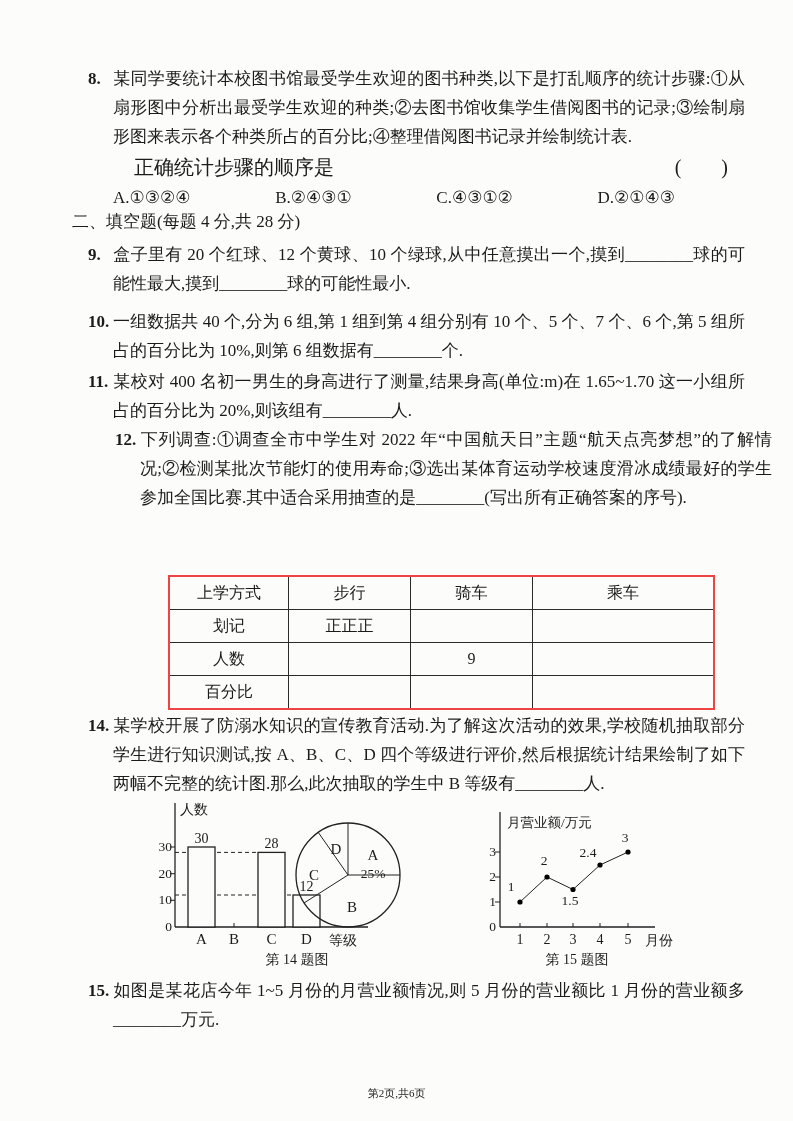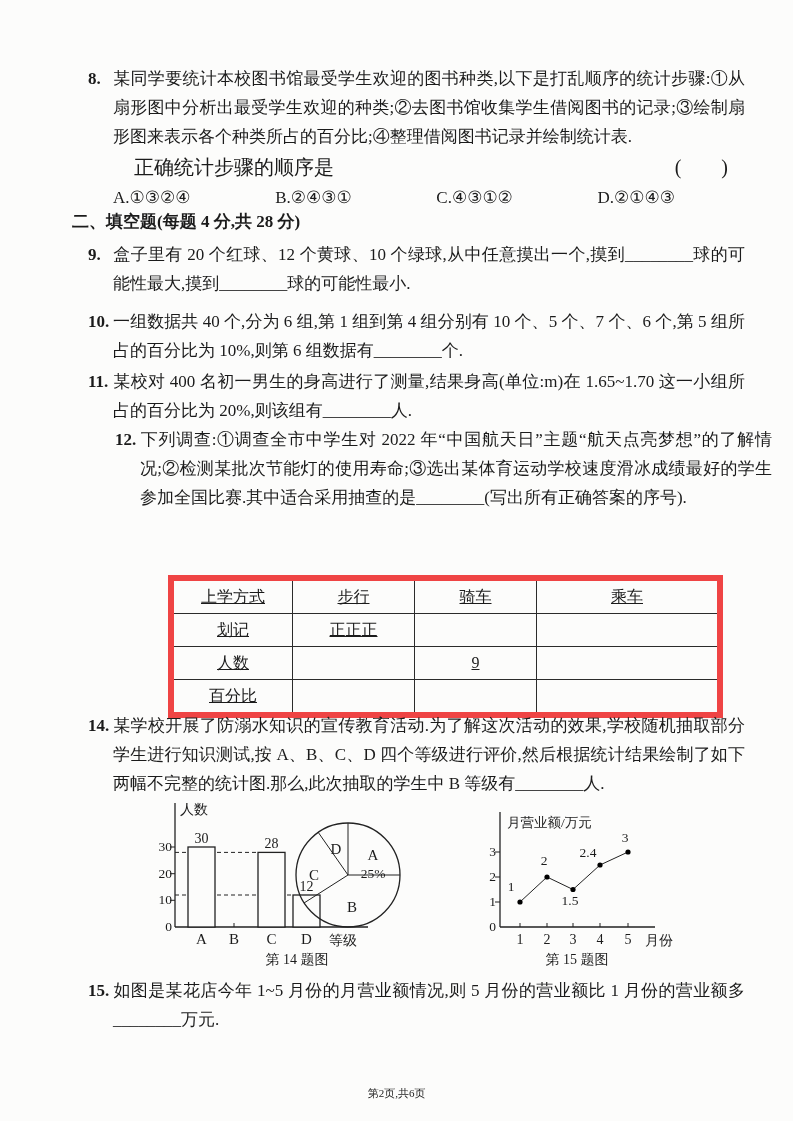--- a/index.html
+++ b/index.html
@@ -10,39 +10,39 @@
     overflow:hidden;
   }
   .q{
     position:absolute;left:88px;width:632px;
     font-size:17px;line-height:29px;text-align:justify;
     padding-left:25px;text-indent:-25px;
   }
   .qnum{font-weight:bold;display:inline-block;min-width:25px;text-indent:0;}
   .sec{
     position:absolute;left:72px;top:207px;
-    font-size:17px;line-height:29px;font-weight:bold;
+    font-size:17px;line-height:29px;font-weight:normal;
   }
   .prompt-row{
     position:absolute;left:113px;top:153px;width:594px;
     font-size:20px;line-height:29px;display:flex;justify-content:space-between;margin-left:21px;
   }
   .opts{
     position:absolute;left:113px;top:183px;width:562px;
     font-size:17px;line-height:29px;display:flex;justify-content:space-between;
   }
   table.tbl{
     position:absolute;left:168px;top:575px;border-collapse:collapse;
     font-size:16px;
   }
   table.tbl td{
     border:1px solid #2b2b2b;height:32px;text-align:center;vertical-align:middle;
     padding:0 4px;
   }
-  table.tbl{border:6px solid #ef4444;text-decoration:underline;}
+  table.tbl{border:2px solid #ef4444;}
   .c1{width:110px;} .c2{width:113px;} .c3{width:113px;} .c4{width:172px;}
   .figs{position:absolute;left:145px;top:798px;}
   .footer{
     position:absolute;left:0;top:1086px;width:100%;
     text-align:center;font-size:11px;
   }
   svg text{fill:#1b1b1b;font-family:"Liberation Serif","DejaVu Serif",serif;}
   .ln{stroke:#222;stroke-width:1.3;fill:none;}
   .lnthin{stroke:#222;stroke-width:1;fill:none;}
   .dash{stroke:#222;stroke-width:1;stroke-dasharray:4 3;fill:none;}

